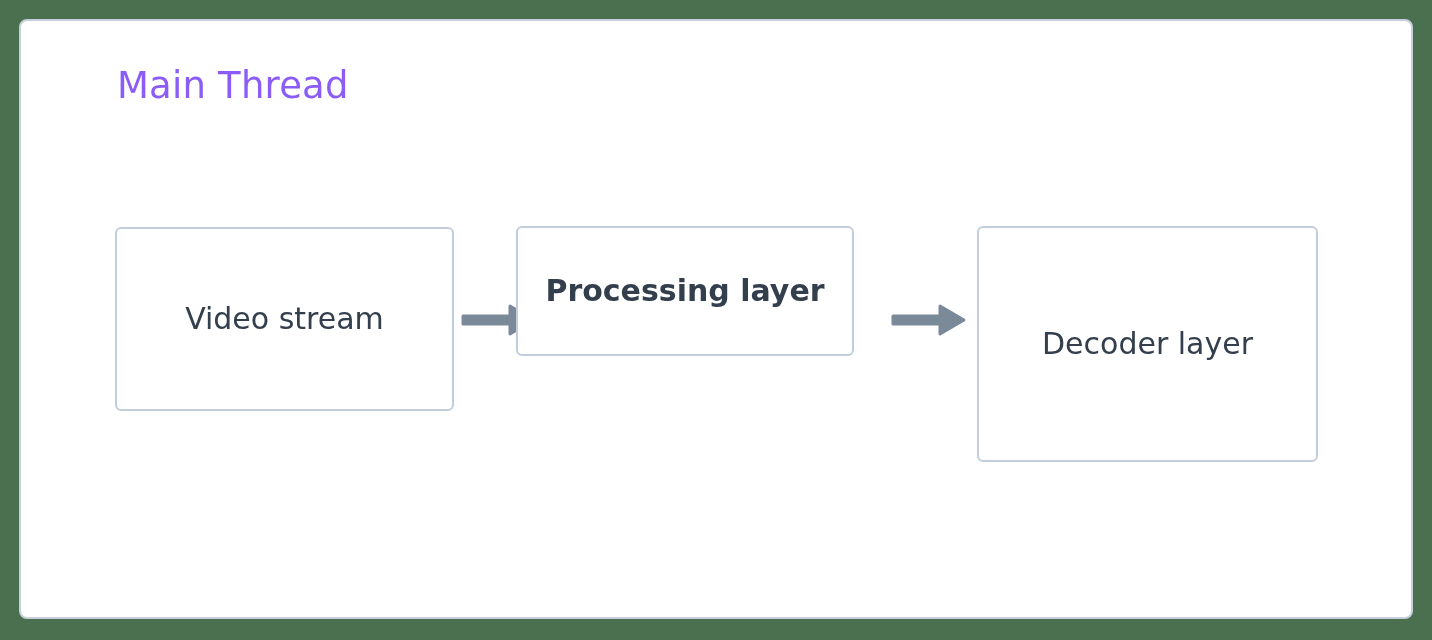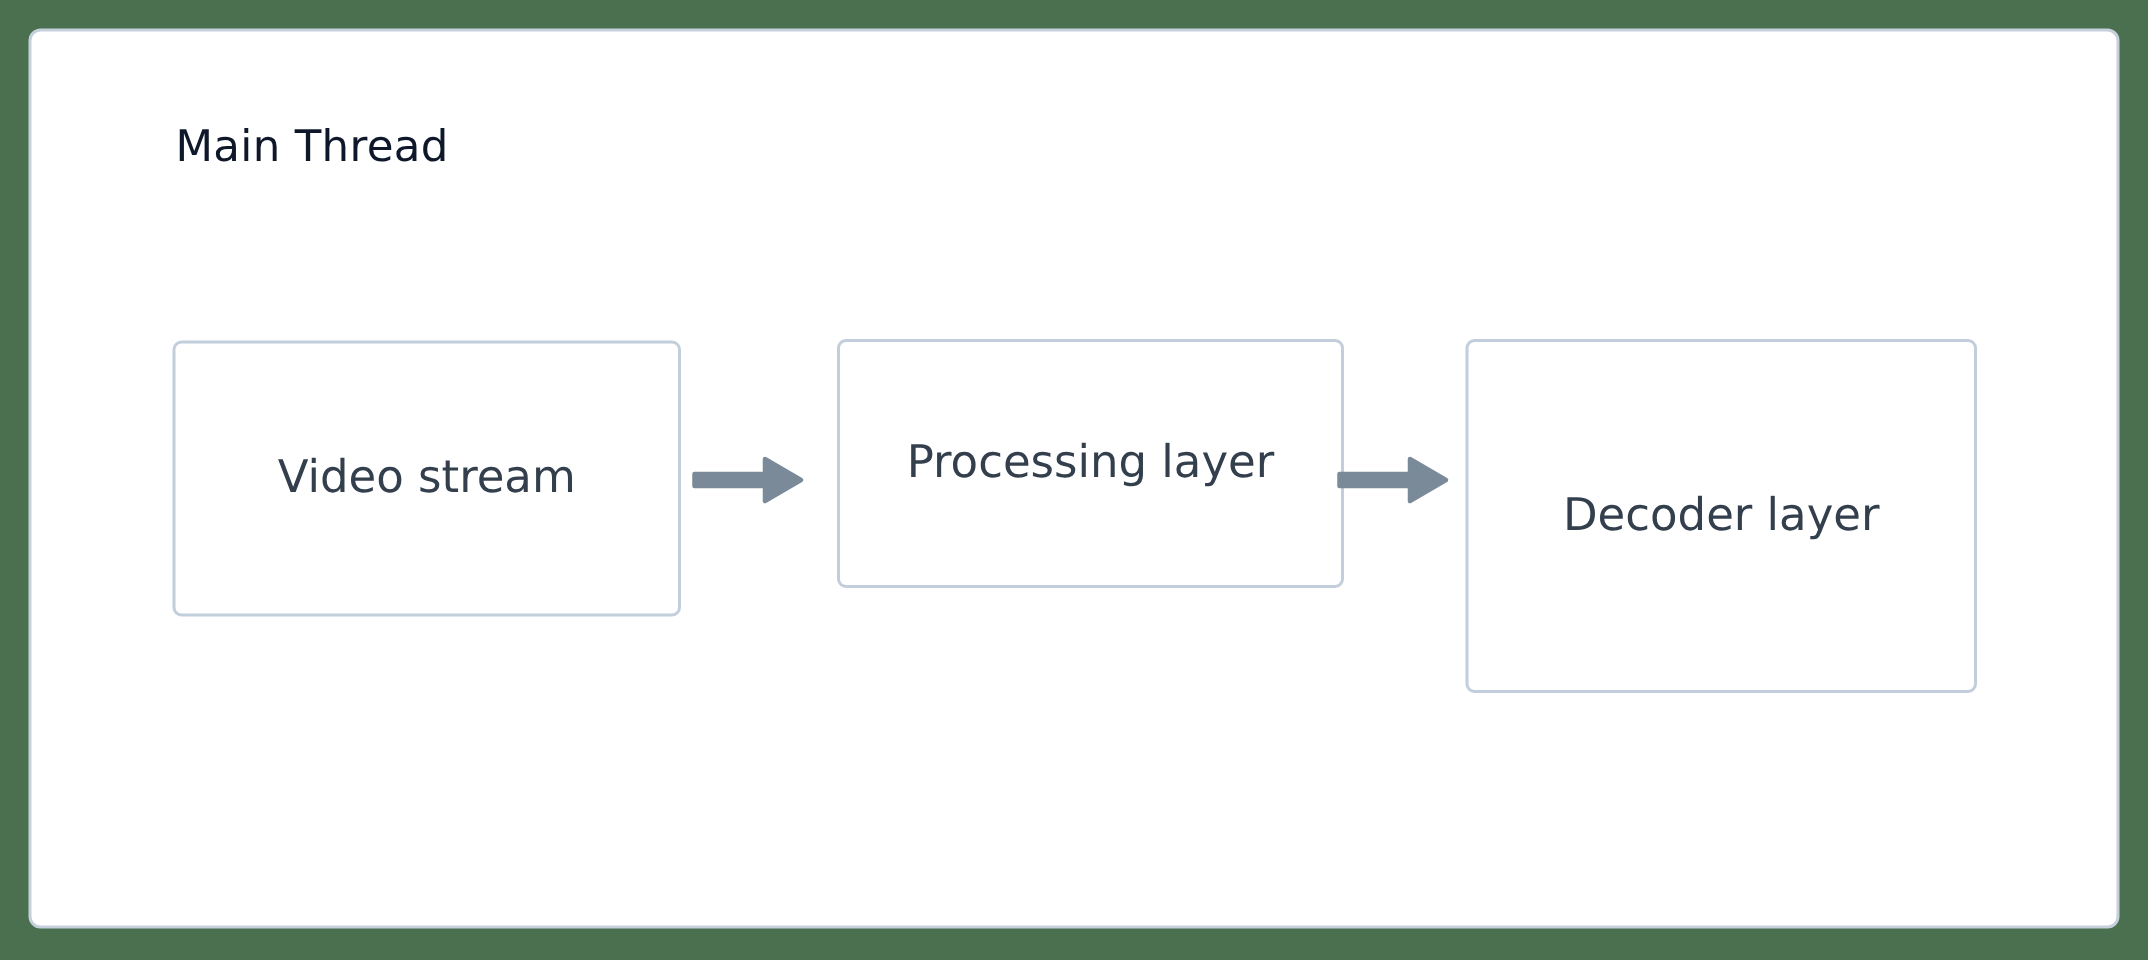--- a/index.html
+++ b/index.html
@@ -29,24 +29,24 @@
     height: 600px;
     box-sizing: border-box;
     background: #ffffff;
     border: 2px solid #c5d0dc;
     border-radius: 8px;
   }
 
   .thread-title {
     position: absolute;
     left: 96px;
-    top: 62px;
-    font-size: 29px;
+    top: 46px;
+    font-size: 37px;
     line-height: 1;
-    color: #0f172a;
+    color: #8b5cf6;
     font-family: "DejaVu Sans", sans-serif;
     white-space: nowrap;
     letter-spacing: 0.2px;
   }
 
   
   .node {
     position: absolute;
     box-sizing: border-box;
     background: #ffffff;
@@ -58,21 +58,21 @@
   }
   .node-label {
     font-size: 30px;
     line-height: 1;
     color: #333f4d;
     font-family: "DejaVu Sans", sans-serif;
     white-space: nowrap;
   }
 
   #node-0 { left: 115px; top: 227px; width: 339px; height: 184px; }
-  #node-1 { left: 558px; top: 226px; width: 338px; height: 166px; }
+  #node-1 { left: 516px; top: 226px; width: 338px; height: 130px; font-weight: bold; }
   #node-2 { left: 977px; top: 226px; width: 341px; height: 236px; }
 
   
   .arrow {
     position: absolute;
     top: 302px;
     width: 80px;
     height: 36px;
   }
   #arrow-0 { left: 458px; }

